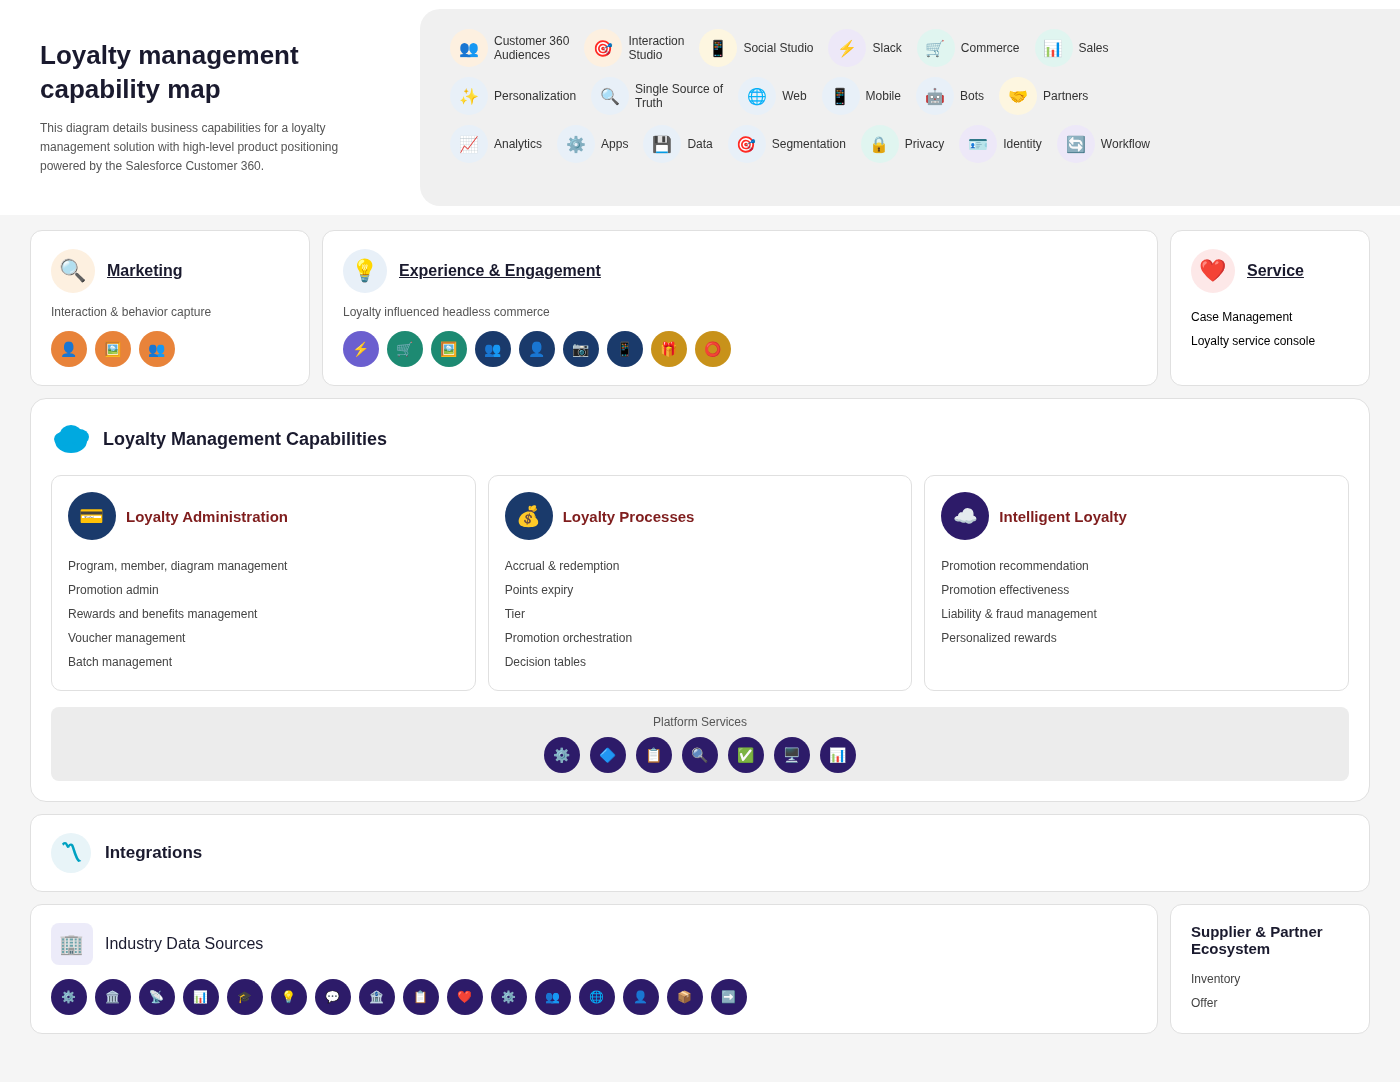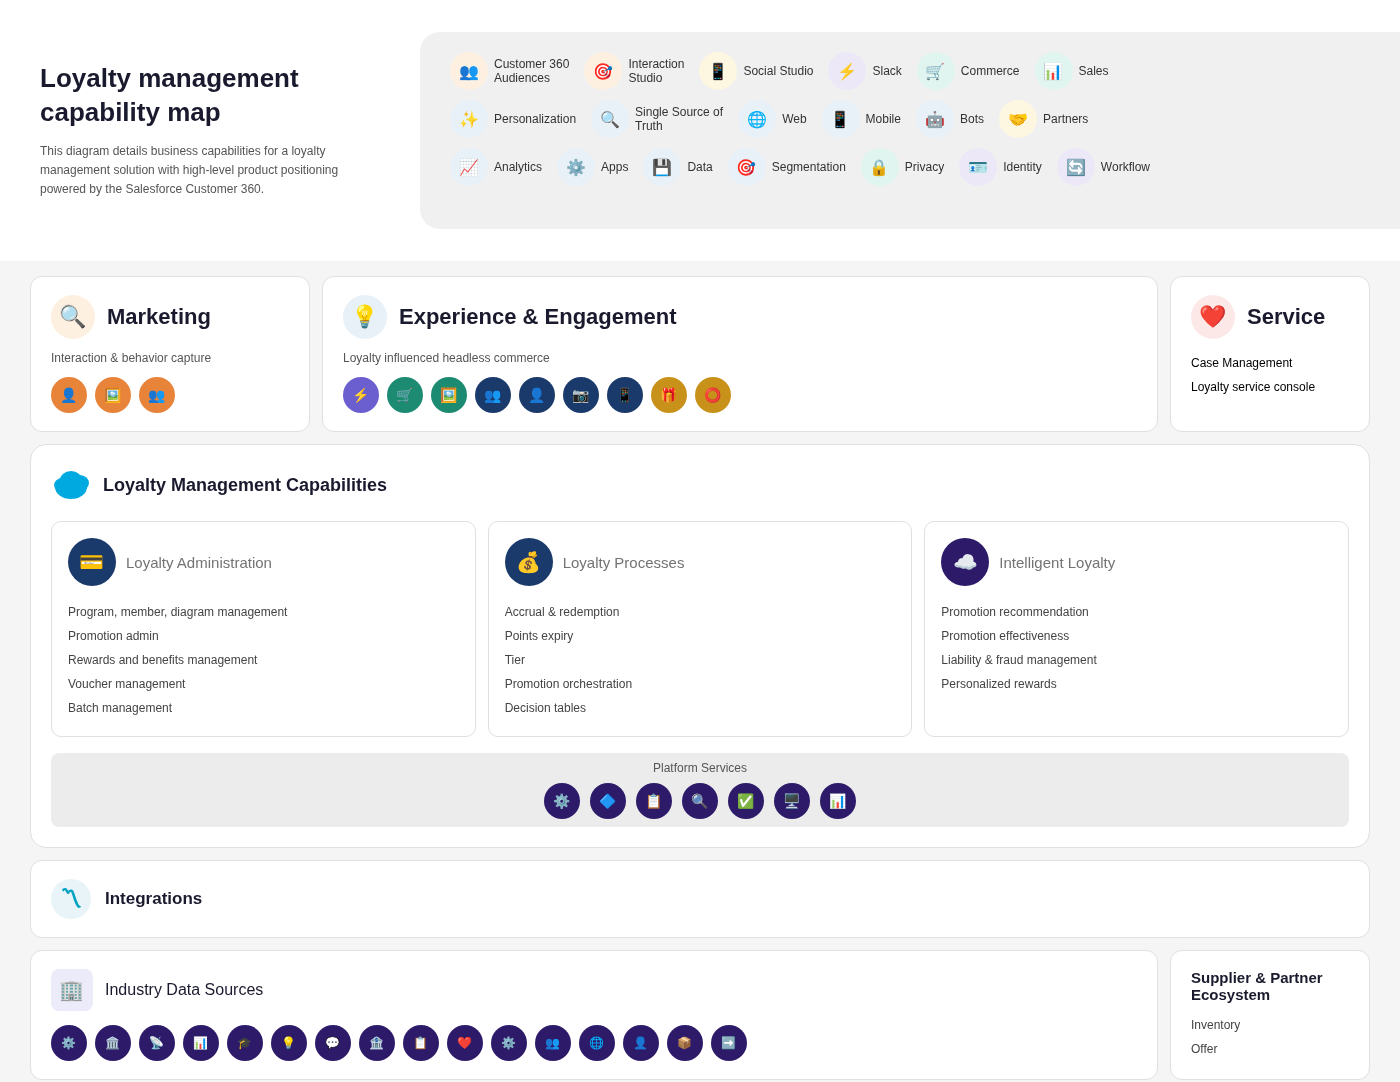--- a/index.html
+++ b/index.html
@@ -9,21 +9,21 @@
       width: 1400px;
       min-height: 1082px;
       overflow-x: hidden;
     }
 
     
     .header-section {
       display: flex;
       background: #fff;
       min-height: 200px;
-      padding: 32px 0;
+      padding: 9px 0;
     }
 
     .header-left {
       width: 420px;
       padding: 30px 40px;
       display: flex;
       flex-direction: column;
       justify-content: center;
     }
 
@@ -124,23 +124,24 @@
       width: 44px;
       height: 44px;
       border-radius: 50%;
       display: flex;
       align-items: center;
       justify-content: center;
       font-size: 20px;
     }
 
     .cap-title {
-      font-size: 22px;
+      font-size: 16px;
       font-weight: 700;
       color: #1a1a2e;
+      text-decoration: underline;
     }
 
     .cap-subtitle {
       font-size: 12px;
       color: #555;
       margin-bottom: 12px;
     }
 
     .cap-icons-row {
       display: flex;
@@ -215,22 +216,22 @@
       height: 48px;
       border-radius: 50%;
       display: flex;
       align-items: center;
       justify-content: center;
       font-size: 20px;
     }
 
     .loyalty-sub-title {
       font-size: 15px;
-      font-weight: 400;
-      color: #737373;
+      font-weight: 700;
+      color: #7f1d1d;
     }
 
     .loyalty-sub-items {
       font-size: 12px;
       color: #444;
       line-height: 2;
     }
 
     
     .platform-services {

